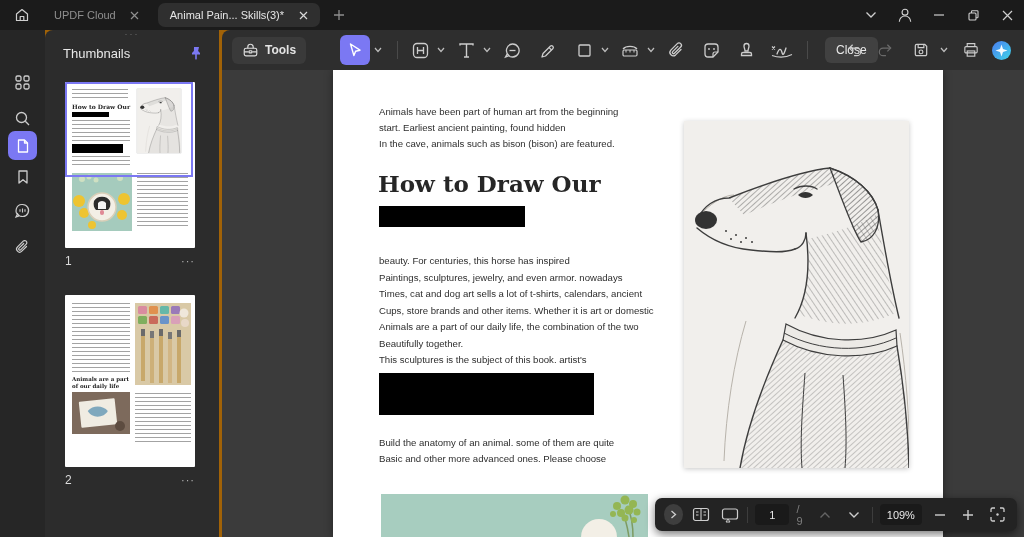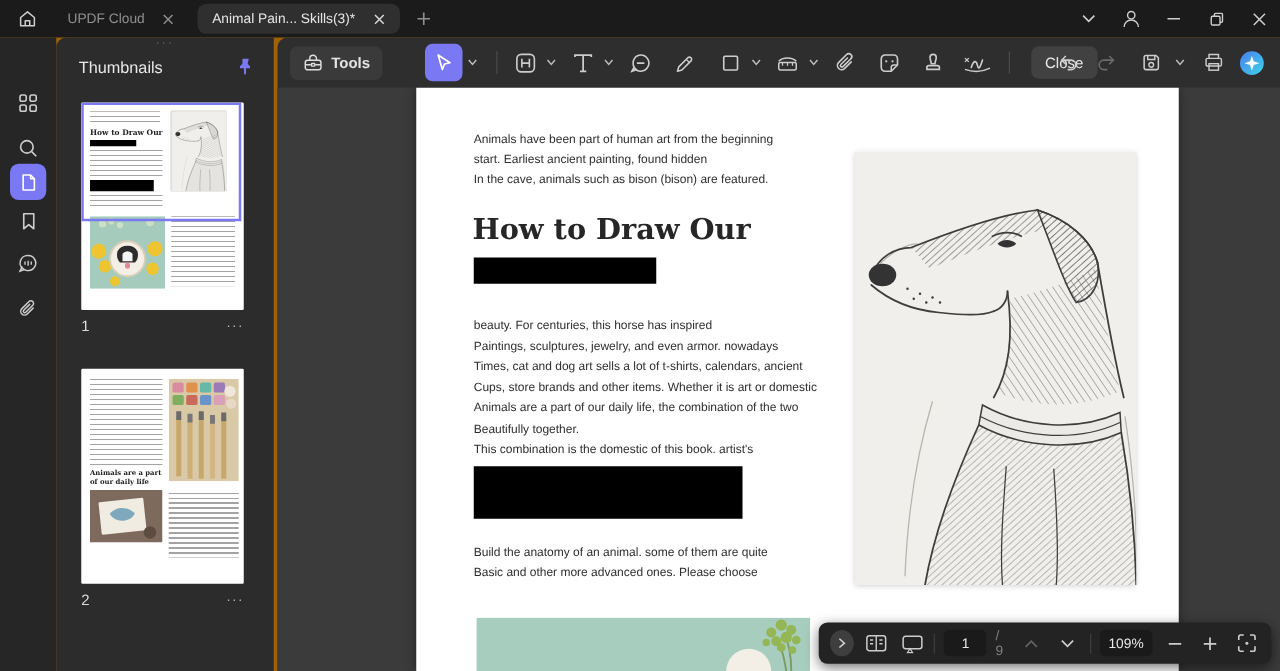--- a/index.html
+++ b/index.html
@@ -535,21 +535,21 @@
 
         <div class="doc-heading">How to Draw Our</div>
         <div class="redact1 blackbox"></div>
 
         <div class="bodytext" style="top:183px">beauty. For centuries, this horse has inspired</div>
         <div class="bodytext" style="top:200px">Paintings, sculptures, jewelry, and even armor. nowadays</div>
         <div class="bodytext" style="top:216px">Times, cat and dog art sells a lot of t-shirts, calendars, ancient</div>
         <div class="bodytext" style="top:233px">Cups, store brands and other items. Whether it is art or domestic</div>
         <div class="bodytext" style="top:249px">Animals are a part of our daily life, the combination of the two</div>
         <div class="bodytext" style="top:266px">Beautifully together.</div>
-        <div class="bodytext" style="top:282px">This combination is the domestic of this book. artist's</div>
+        <div class="bodytext" style="top:282px">This sculptures is the subject of this book. artist's</div>
 
         <div class="redact2 blackbox"></div>
 
         <div class="bodytext" style="top:365px">Build the anatomy of an animal. some of them are quite</div>
         <div class="bodytext" style="top:381px">Basic and other more advanced ones. Please choose</div>
 
         <div class="dogimg">
           <svg width="225" height="347">
               <use href="#dog-sketch"></use>
             </svg>

